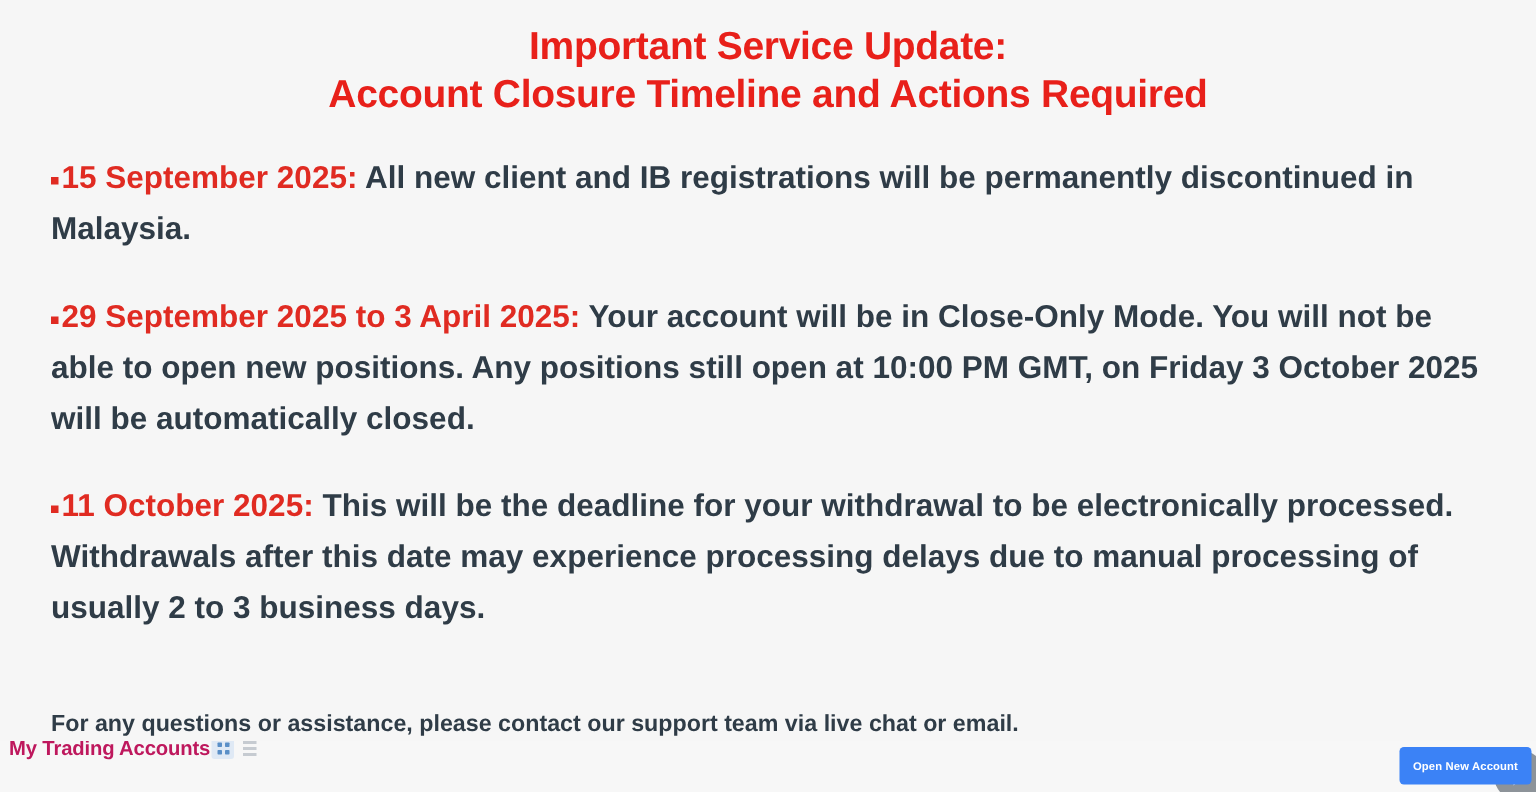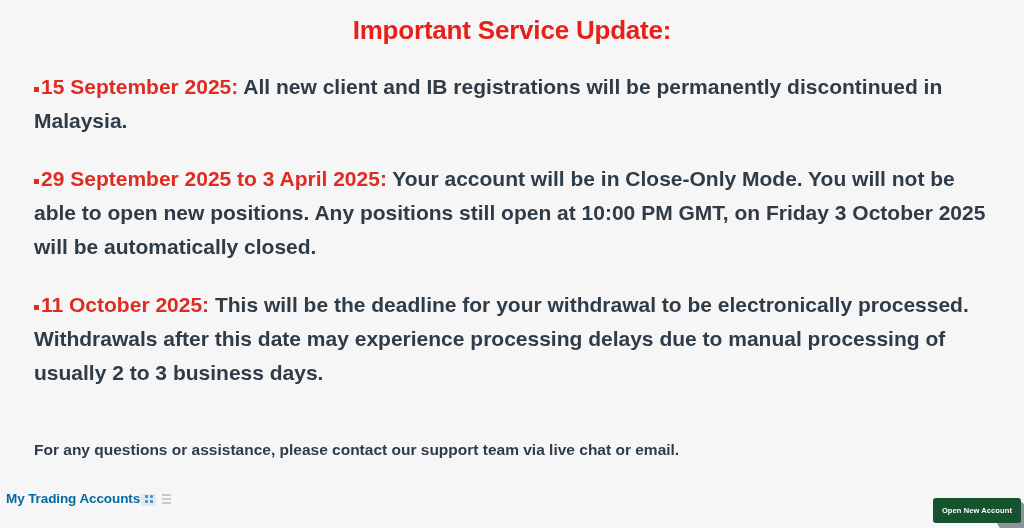--- a/index.html
+++ b/index.html
@@ -35,21 +35,21 @@
     position: relative;
     width: 100%;
     height: 100%;
   }
   .accounts-title {
     position: absolute;
     left: 6px;
     top: 9px;
     font-size: 13.5px;
     font-weight: bold;
-    color: #0369a1;
+    color: #be185d;
     letter-spacing: -0.1px;
     white-space: nowrap;
   }
   .view-toggle {
     position: absolute;
     left: 141px;
     top: 9px;
     display: flex;
     align-items: center;
     gap: 3px;
@@ -91,21 +91,21 @@
     display: block;
     width: 9px;
     height: 2px;
     background: #c6cbd1;
   }
 
   .open-account-btn {
     position: absolute;
     right: 3px;
     bottom: 5px;
-    background: #14532d;
+    background: #3b82f6;
     color: #ffffff;
     font-size: 7.5px;
     font-weight: bold;
     padding: 8px 9px;
     border: none;
     border-radius: 3px;
     letter-spacing: 0.1px;
     white-space: nowrap;
     cursor: pointer;
     z-index: 3;
@@ -225,20 +225,21 @@
       </div>
 
       <button class="open-account-btn">Open New Account</button>
     </div>
   </div>
 
   <div class="notice">
 
     <h1 class="notice-title">
       <span>Important Service Update:</span>
+      <span class="line2">Account Closure Timeline and Actions Required</span>
     </h1>
 
 
     <p class="item">
       <span class="bullet"></span><span class="date">15 September 2025:</span><span class="body"> All new client and IB registrations will be permanently discontinued in Malaysia.</span>
     </p>
 
 
     <p class="item">
       <span class="bullet"></span><span class="date">29 September 2025 to 3 April 2025:</span><span class="body"> Your account will be in Close-Only Mode. You will not be able to open new positions. Any positions still open at 10:00 PM GMT, on Friday 3 October 2025 will be automatically closed.</span>

